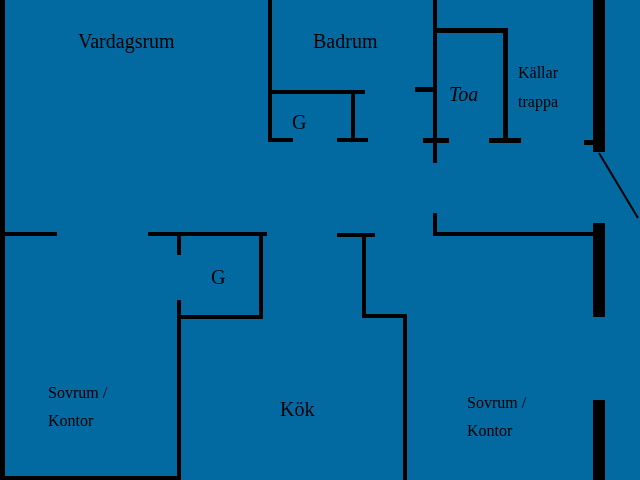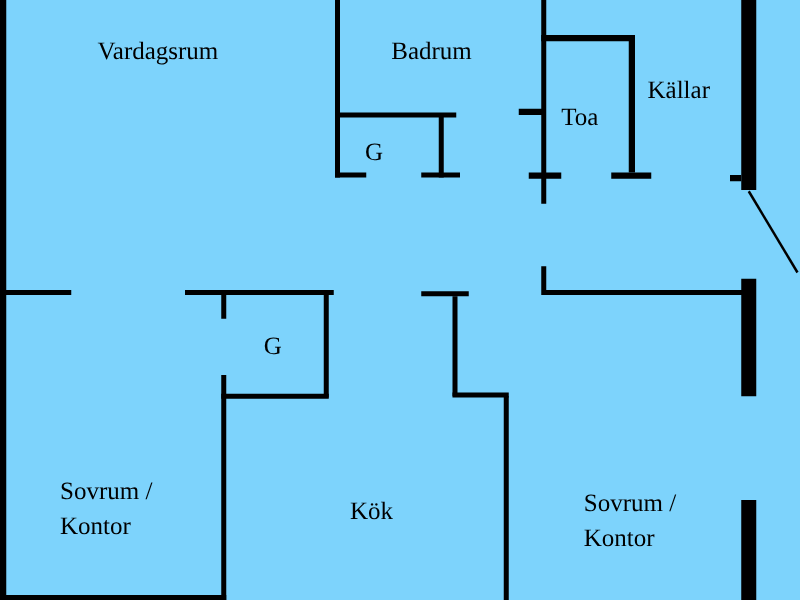--- a/index.html
+++ b/index.html
@@ -1,27 +1,27 @@
 <!DOCTYPE html>
 <html><head>
 <meta charset="utf-8">
 <style>
   html,body{margin:0;padding:0;background:#ffffff;}
   #plan{
-    position:relative;width:640px;height:480px;background:#7dd3fc;
+    position:relative;width:640px;height:480px;background:#0369a1;
     font-family:"Liberation Serif","DejaVu Serif",serif;color:#000000;
     overflow:hidden;
   }
   .wall{position:absolute;background:#000000;}
   .label{
     position:absolute;font-size:20px;line-height:22px;white-space:nowrap;
     color:#000000;
   }
   .label2{
-    position:absolute;font-size:20px;line-height:29px;white-space:nowrap;
+    position:absolute;font-size:16px;line-height:29px;white-space:nowrap;
     color:#000000;
   }
   .label2 span{display:block;}
   svg.swing{position:absolute;left:0;top:0;width:640px;height:480px;pointer-events:none;}
 </style>
 </head>
 <body>
 
 <div id="plan">
 
@@ -60,23 +60,24 @@
   <div class="wall" style="left:362px;top:314px;width:45px;height:4px;"></div>
   <div class="wall" style="left:403px;top:317px;width:4px;height:163px;"></div>
 
   <svg class="swing" viewBox="0 0 640 480">
     <line x1="599" y1="153" x2="638" y2="218" stroke="#000000" stroke-width="2"></line>
   </svg>
 
   <div class="label" style="left:78px;top:30px;">Vardagsrum</div>
   <div class="label" style="left:313px;top:30px;text-align:center;">Badrum</div>
   <div class="label" style="left:292px;top:111px;">G</div>
-  <div class="label" style="left:449px;top:83px;">Toa</div>
+  <div class="label" style="left:449px;top:83px;font-style:italic;">Toa</div>
   <div class="label2" style="left:518px;top:58px;">
     <span>Källar</span>
+    <span>trappa</span>
   </div>
   <div class="label" style="left:211px;top:266px;">G</div>
   <div class="label2" style="left:48px;top:379px;line-height:28px;">
     <span>Sovrum /</span>
     <span>Kontor</span>
   </div>
   <div class="label" style="left:280px;top:398px;text-align:center;">Kök</div>
   <div class="label2" style="left:467px;top:389px;line-height:28px;">
     <span>Sovrum /</span>
     <span>Kontor</span>

